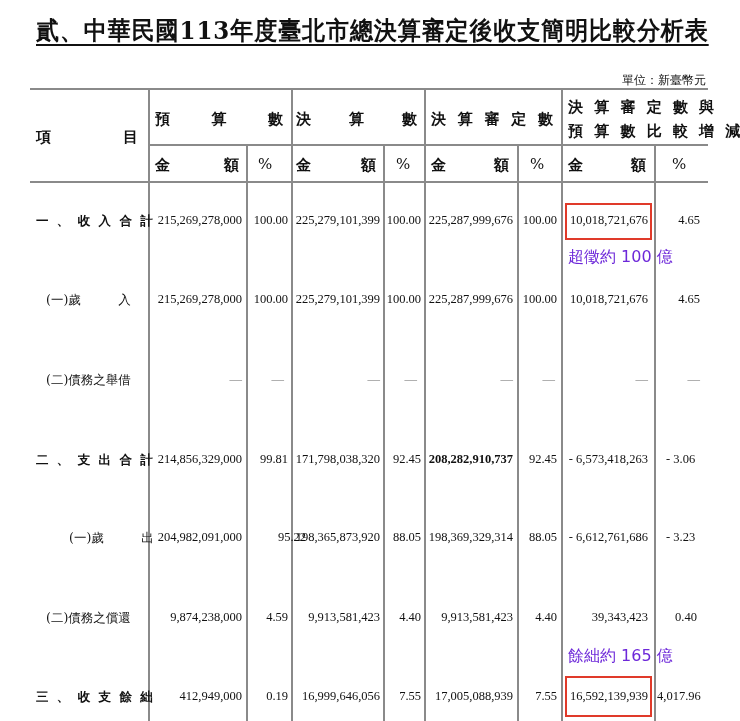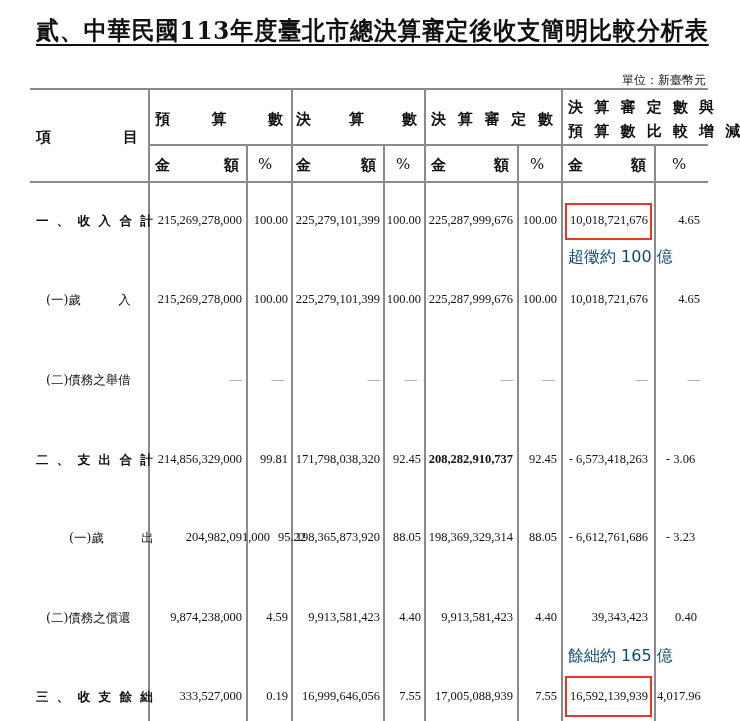--- a/index.html
+++ b/index.html
@@ -11,21 +11,21 @@
   .unit { position:absolute; right:34px; top:72px; font-size:12px; }
   .vl { position:absolute; width:1.5px; background:#8a8a8a; }
   .hl { position:absolute; height:1.5px; background:#8a8a8a; }
   .cell { position:absolute; font-size:12.5px; font-family:"Liberation Serif","DejaVu Serif",serif; white-space:nowrap; }
   .num { text-align:right; }
   .hdr { position:absolute; font-size:15px; font-weight:bold; white-space:nowrap; }
   .spread { display:flex; justify-content:space-between; }
   .item { position:absolute; font-size:12.5px; font-weight:bold; white-space:nowrap; }
   .sub { font-weight:normal; }
   .box { position:absolute; border:2px solid #e03a2a; }
-  .note { position:absolute; color:#0c4a6e; font-size:16px; font-family:"DejaVu Sans","Liberation Sans",sans-serif; white-space:nowrap; }
+  .note { position:absolute; color:#6d28d9; font-size:16px; font-family:"DejaVu Sans","Liberation Sans",sans-serif; white-space:nowrap; }
   .dash { color:#888; }
 </style>
 </head>
 <body>
 
 <div class="title">貳、中華民國113年度臺北市總決算審定後收支簡明比較分析表</div>
 <div class="unit">單位：新臺幣元</div>
 
 <div class="hl" style="left:30px;top:88px;width:678px;"></div>
 <div class="hl" style="left:148px;top:144px;width:560px;"></div>
@@ -129,21 +129,21 @@
   <div class="cell num" style="left:293px;width:87px;top:452px;">171,798,038,320</div>
   <div class="cell num" style="left:385px;width:36px;top:452px;">92.45</div>
   <div class="cell num" style="left:426px;width:87px;top:452px;font-weight:bold;">208,282,910,737</div>
   <div class="cell num" style="left:519px;width:38px;top:452px;">92.45</div>
   <div class="cell num" style="left:563px;width:85px;top:452px;">- 6,573,418,263</div>
   <div class="cell" style="left:666px;top:452px;">- 3.06</div>
 </div>
 
 <div>
   <div class="item sub" style="left:46px;top:530px;margin-left:23px;">(一)歲　　　出</div>
-  <div class="cell num" style="left:150px;width:92px;top:530px;padding-left:28px;">204,982,091,000</div>
+  <div class="cell num" style="left:150px;width:92px;top:530px;">204,982,091,000</div>
   <div class="cell num" style="left:248px;width:40px;top:530px;padding-left:18px;">95.22</div>
   <div class="cell num" style="left:293px;width:87px;top:530px;">198,365,873,920</div>
   <div class="cell num" style="left:385px;width:36px;top:530px;">88.05</div>
   <div class="cell num" style="left:426px;width:87px;top:530px;">198,369,329,314</div>
   <div class="cell num" style="left:519px;width:38px;top:530px;">88.05</div>
   <div class="cell num" style="left:563px;width:85px;top:530px;">- 6,612,761,686</div>
   <div class="cell" style="left:666px;top:530px;">- 3.23</div>
 </div>
 
 <div>
@@ -153,21 +153,21 @@
   <div class="cell num" style="left:293px;width:87px;top:610px;">9,913,581,423</div>
   <div class="cell num" style="left:385px;width:36px;top:610px;">4.40</div>
   <div class="cell num" style="left:426px;width:87px;top:610px;">9,913,581,423</div>
   <div class="cell num" style="left:519px;width:38px;top:610px;">4.40</div>
   <div class="cell num" style="left:563px;width:85px;top:610px;">39,343,423</div>
   <div class="cell" style="left:675px;top:610px;">0.40</div>
 </div>
 
 <div>
   <div class="item" style="left:36px;top:689px;letter-spacing:2px;">三 、 收 支 餘 絀</div>
-  <div class="cell num" style="left:150px;width:92px;top:689px;">333,527,000</div>
+  <div class="cell num" style="left:150px;width:92px;top:689px;">412,949,000</div>
   <div class="cell num" style="left:248px;width:40px;top:689px;">0.19</div>
   <div class="cell num" style="left:293px;width:87px;top:689px;">16,999,646,056</div>
   <div class="cell num" style="left:385px;width:36px;top:689px;">7.55</div>
   <div class="cell num" style="left:426px;width:87px;top:689px;">17,005,088,939</div>
   <div class="cell num" style="left:519px;width:38px;top:689px;">7.55</div>
   <div class="cell num" style="left:563px;width:85px;top:689px;">16,592,139,939</div>
   <div class="cell" style="left:657px;top:689px;">4,017.96</div>
 </div>
 
 <div class="box" style="left:565px;top:203px;width:83px;height:33px;"></div>

